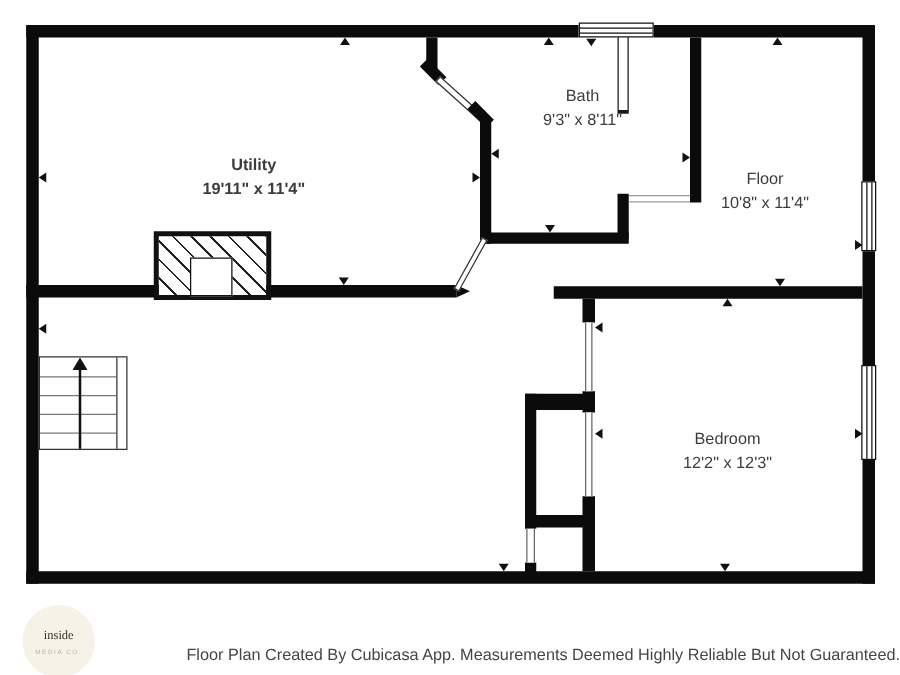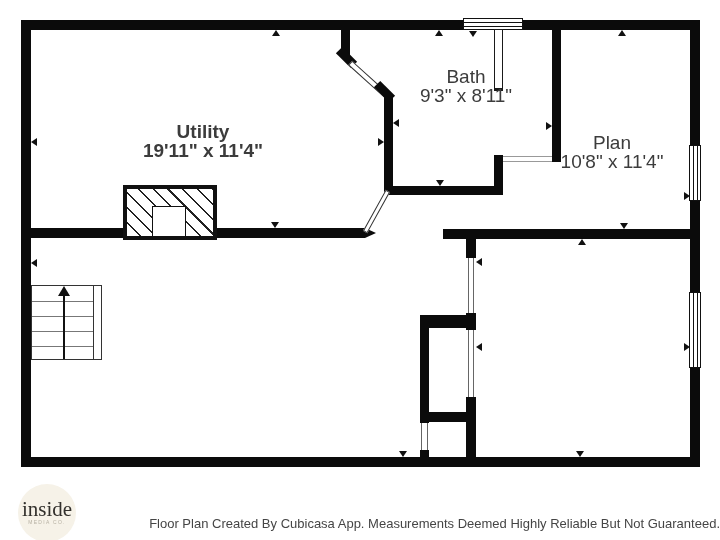--- a/index.html
+++ b/index.html
@@ -26,24 +26,24 @@
            background:repeating-linear-gradient(45deg,#fff 0px,#fff 9px,#222 9px,#222 10.5px);}
   .chimney-inner{position:absolute;left:25px;bottom:-1px;width:34px;height:31px;background:#fff;
                  border:1.5px solid #111;box-sizing:border-box;}
   .stairs{position:absolute;left:31px;top:285px;width:71px;height:75px;border:1px solid #333;box-sizing:border-box;}
   .stairs .tread{position:absolute;left:0;width:61px;height:1px;background:#777;}
   .stairs .rail{position:absolute;left:61px;top:0;bottom:0;width:1px;background:#333;}
   .stairs .run{position:absolute;left:31px;top:8px;bottom:0;width:2px;background:#111;}
   .stairs .run-head{position:absolute;left:26px;top:0;width:0;height:0;
                     border-left:6px solid transparent;border-right:6px solid transparent;border-bottom:10px solid #111;}
   .room-label{position:absolute;transform:translateX(-50%);text-align:center;color:#3c3c3c;
-              font-size:19px;line-height:19px;white-space:nowrap;z-index:5;}
+              font-size:13px;line-height:19px;white-space:nowrap;z-index:5;}
   .logo{position:absolute;left:18px;top:484px;width:58px;height:58px;border-radius:50%;
         background:#f6f2e8;display:flex;flex-direction:column;align-items:center;justify-content:center;}
-  .logo .l1{font-family:"Liberation Serif",serif;font-size:21px;color:#32302c;line-height:16px;text-align:center;}
+  .logo .l1{font-family:"Liberation Serif",serif;font-size:10px;color:#32302c;line-height:16px;text-align:center;}
   .logo .l2{font-size:5px;letter-spacing:1.3px;color:#b7b1a3;margin-top:2px;}
   .footer{position:absolute;left:0;right:0;top:516px;text-align:right;font-size:13px;color:#454545;}
 </style>
 </head>
 <body>
 
 <div id="stage">
 
   <div class="wall" style="left:21px;top:20px;width:442px;height:10px;"></div>
   <div class="wall" style="left:523px;top:20px;width:177px;height:10px;"></div>
@@ -128,22 +128,26 @@
 
   <div class="room-label" style="left:203px;top:122px;font-weight:bold;">
     <div>Utility</div>
     <div>19'11" x 11'4"</div>
   </div>
   <div class="room-label" style="left:466px;top:67px;">
     <div>Bath</div>
     <div>9'3" x 8'11"</div>
   </div>
   <div class="room-label" style="left:612px;top:133px;">
-    <div>Plan</div>
+    <div>Floor</div>
     <div>10'8" x 11'4"</div>
+  </div>
+  <div class="room-label" style="left:582px;top:341px;">
+    <div>Bedroom</div>
+    <div>12'2" x 12'3"</div>
   </div>
 
   <div class="logo">
     <div class="l1">inside</div>
     <div class="l2">MEDIA CO.</div>
   </div>
   <div class="footer">Floor Plan Created By Cubicasa App. Measurements Deemed Highly Reliable But Not Guaranteed.</div>
 
 </div>
 

